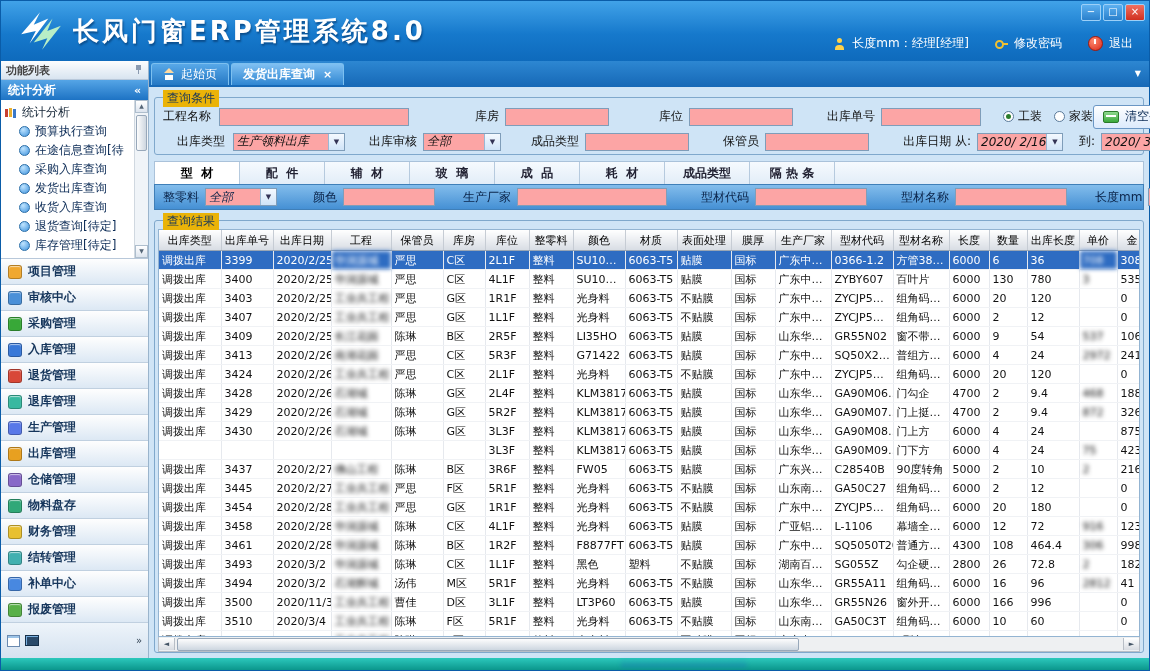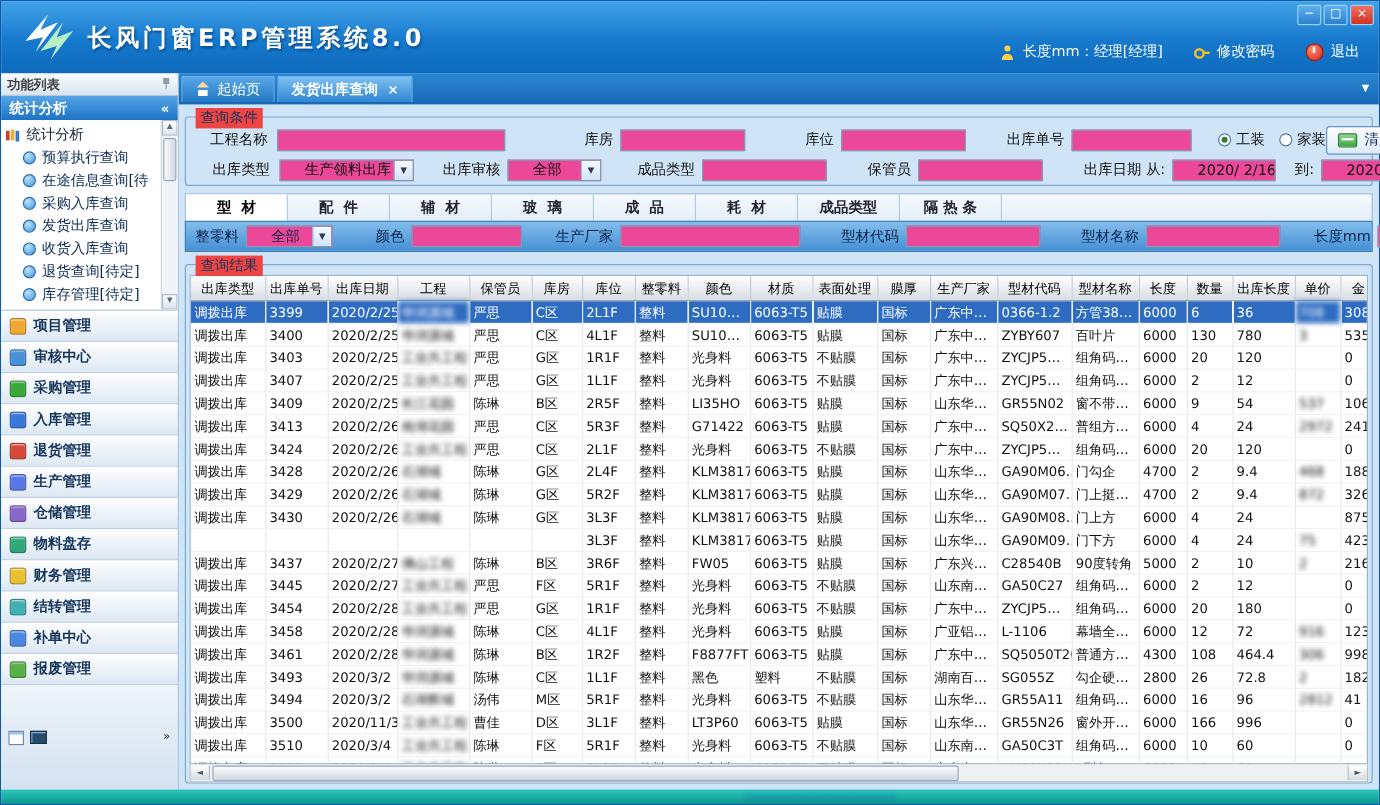--- a/index.html
+++ b/index.html
@@ -9,21 +9,21 @@
     display:flex;flex-direction:column;background:#cfe4f6;}
 
   
   .titlebar{height:60px;flex:none;position:relative;display:flex;align-items:center;
     background:linear-gradient(180deg,#41a2e8 0%,#1679cc 55%,#0e6abc 100%);}
   .win-controls{position:absolute;top:3px;right:4px;display:flex;gap:2px;}
   .win-btn{width:18px;height:15px;font-size:10px;line-height:14px;text-align:center;color:#fff;
     background:linear-gradient(#5db0f0,#2a80cc);border:1px solid #9cd0f8;border-radius:2px;cursor:default;}
   .win-btn.close{background:linear-gradient(#f07060,#d03020);}
   .logo{margin:0 10px 0 16px;width:46px;height:40px;}
-  .app-title{font-size:20px;font-weight:bold;color:#fff;letter-spacing:3px;
+  .app-title{font-size:26px;font-weight:bold;color:#fff;letter-spacing:3px;
     text-shadow:1px 2px 2px #0a4d8c;}
   .header-right{position:absolute;right:16px;bottom:9px;display:flex;align-items:center;gap:6px;
     color:#fff;font-size:12px;}
   .header-right .gap{width:14px;}
 
   
   .person-icon{width:12px;height:12px;position:relative;display:inline-block;}
   .person-icon::before{content:"";position:absolute;top:0;left:3px;width:5px;height:5px;border-radius:50%;background:#ffd24a;}
   .person-icon::after{content:"";position:absolute;bottom:0;left:1px;width:9px;height:5px;border-radius:4px 4px 0 0;background:#ffd24a;}
   .key-icon{width:13px;height:12px;position:relative;display:inline-block;}
@@ -85,27 +85,27 @@
   .tabbar{height:24px;flex:none;background:linear-gradient(#2d87d2,#1668b6);display:flex;
     align-items:flex-start;padding:2px 2px 0;position:relative;}
   .doc-tab{height:21px;display:flex;align-items:center;gap:6px;padding:0 11px;font-size:12px;color:#fff;
     background:linear-gradient(#58a8e8,#2478c4);border:1px solid #7cc0f0;border-bottom:none;
     border-radius:3px 3px 0 0;margin-right:2px;white-space:nowrap;}
   .doc-tab.active{background:linear-gradient(#7fc0f2,#2f86d2);font-weight:bold;}
   .tab-close{font-size:11px;line-height:11px;margin-left:2px;}
   .tab-list-arrow{position:absolute;right:8px;top:8px;color:#fff;font-size:8px;}
 
   .groupbox{border:1px solid #7fa8cc;border-radius:3px;margin:10px 5px 2px;position:relative;padding-top:6px;}
-  .groupbox>.legend{position:absolute;top:-8px;left:8px;background:#ef4444;padding:0 4px;
+  .groupbox>.legend{position:absolute;top:-8px;left:8px;background:#eab308;padding:0 4px;
     font-size:12px;color:#16365c;text-align:right;}
   .qrow{display:flex;align-items:center;height:25px;padding:0 8px;font-size:12px;color:#111;}
   .lab{flex:none;white-space:nowrap;}
   .tr{text-align:right;}
-  .input,.select{background:#ec4899;border:1px solid #7f9db9;height:18px;box-sizing:border-box;flex:none;
-    font-size:12px;display:flex;align-items:center;padding:0 20px;overflow:hidden;white-space:nowrap;}
+  .input,.select{background:#fca5a5;border:1px solid #7f9db9;height:18px;box-sizing:border-box;flex:none;
+    font-size:12px;display:flex;align-items:center;padding:0 3px;overflow:hidden;white-space:nowrap;font-style:italic;}
   .select{justify-content:space-between;padding-right:0;}
   .select .arr{width:15px;height:16px;flex:none;background:linear-gradient(#f4f9ff,#d0e4f8);
     border-left:1px solid #9ab8d4;display:flex;align-items:center;justify-content:center;
     font-size:7px;color:#335;}
   .btn{height:22px;display:flex;align-items:center;gap:6px;padding:0 9px;flex:none;
     background:linear-gradient(#ffffff,#dceafc);border:1px solid #6a96c4;border-radius:3px;
     font-size:12px;color:#0a2a55;}
 
   .mtabs{height:22px;flex:none;margin:4px 5px 0;display:flex;
     background:linear-gradient(#f6fafe,#e2edf8);border:1px solid #aac2da;border-bottom:none;}
@@ -248,22 +248,30 @@
   </div>
           <div class="accordion-item">
     <span class="acc-icon" style="background: linear-gradient(rgb(56, 120, 216), rgb(56, 120, 216));"></span>
     <span class="lbl">入库管理</span>
   </div>
           <div class="accordion-item">
     <span class="acc-icon" style="background: linear-gradient(rgb(216, 72, 56), rgb(216, 72, 56));"></span>
     <span class="lbl">退货管理</span>
   </div>
           <div class="accordion-item">
+    <span class="acc-icon" style="background: linear-gradient(rgb(56, 184, 160), rgb(56, 184, 160));"></span>
+    <span class="lbl">退库管理</span>
+  </div>
+          <div class="accordion-item">
     <span class="acc-icon" style="background: linear-gradient(rgb(88, 120, 232), rgb(88, 120, 232));"></span>
     <span class="lbl">生产管理</span>
+  </div>
+          <div class="accordion-item">
+    <span class="acc-icon" style="background: linear-gradient(rgb(232, 160, 32), rgb(232, 160, 32));"></span>
+    <span class="lbl">出库管理</span>
   </div>
           <div class="accordion-item">
     <span class="acc-icon" style="background: linear-gradient(rgb(136, 104, 200), rgb(136, 104, 200));"></span>
     <span class="lbl">仓储管理</span>
   </div>
           <div class="accordion-item">
     <span class="acc-icon" style="background: linear-gradient(rgb(48, 168, 120), rgb(48, 168, 120));"></span>
     <span class="lbl">物料盘存</span>
   </div>
           <div class="accordion-item">
@@ -300,21 +308,21 @@
         <div class="doc-tab active">
           <span>发货出库查询</span>
           <span class="tab-close">×</span>
         </div>
         <span class="tab-list-arrow">▼</span>
       </div>
 
       <div class="groupbox">
         <span class="legend">查询条件</span>
         <div class="qrow">
-          <span class="lab" style="width:56px;margin-left:12px">工程名称</span>
+          <span class="lab" style="width:56px;margin-left:0">工程名称</span>
           <div class="input" style="width:190px"></div>
           <span class="lab tr" style="width:60px;margin-left:30px">库房</span>
           <div class="input" style="width:104px;margin-left:6px"></div>
           <span class="lab tr" style="width:52px;margin-left:22px">库位</span>
           <div class="input" style="width:104px;margin-left:6px"></div>
           <span class="lab tr" style="width:62px;margin-left:20px">出库单号</span>
           <div class="input" style="width:100px;margin-left:6px"></div>
           <span class="radio checked" style="margin-left:22px"></span>
           <span class="lab" style="margin-left:4px">工装</span>
           <span class="radio" style="margin-left:12px"></span>

